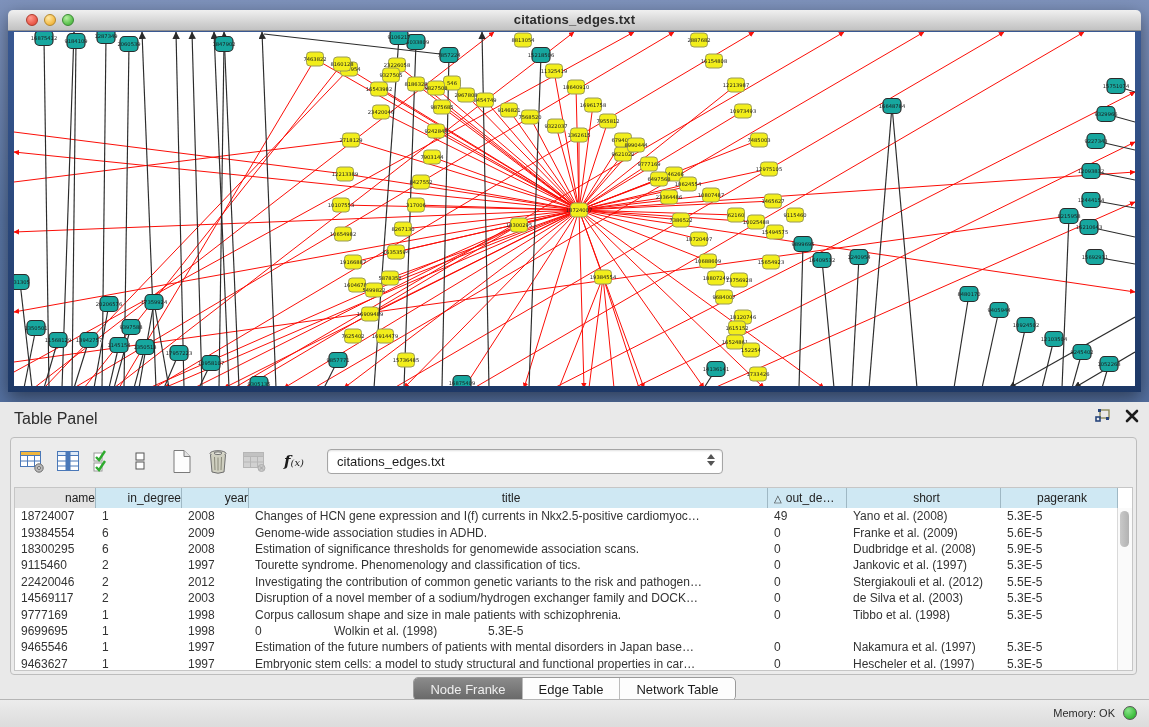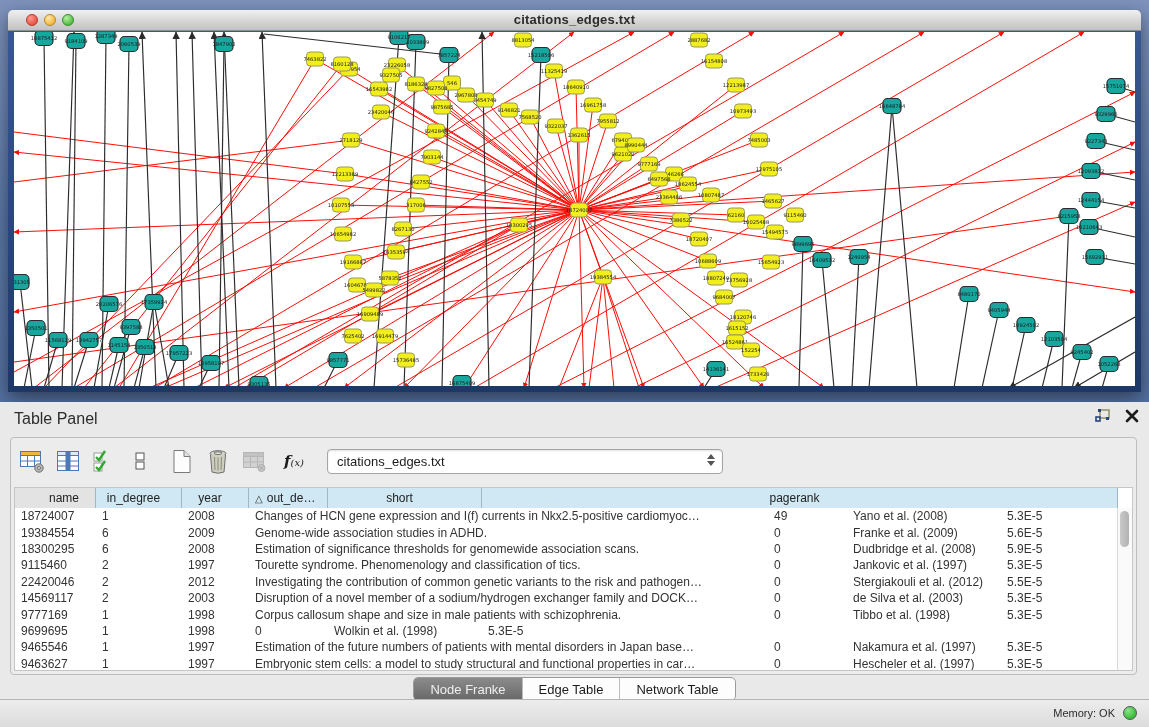--- a/index.html
+++ b/index.html
@@ -35,27 +35,27 @@
     border:1px solid #a5a5a5;border-radius:4px;box-shadow:inset 0 1px 2px rgba(0,0,0,.12);}
   .combo-text{position:absolute;left:9px;top:4px;font-size:13px;color:#1c1c1c;}
   .combo-arrows{position:absolute;right:7px;top:4px;display:flex;flex-direction:column;gap:2px;}
   .arr-up{width:0;height:0;border-left:4px solid transparent;border-right:4px solid transparent;border-bottom:5px solid #555;}
   .arr-dn{width:0;height:0;border-left:4px solid transparent;border-right:4px solid transparent;border-top:5px solid #555;}
   
   .grid{position:absolute;left:3px;right:3px;top:49px;bottom:3px;background:#fff;border:1px solid #c6c6c6;}
   .thead{position:absolute;left:0;top:0;right:14px;height:20px;display:flex;background:#cfe8f3;
     border-bottom:1px solid #9fb8c4;}
   .th{box-sizing:border-box;border-right:1px solid #9fb8c4;font-size:12px;color:#222;
-    padding:3px 16px 0 6px;white-space:nowrap;overflow:hidden;}
+    padding:3px 0 0 6px;white-space:nowrap;overflow:hidden;}
   .th.c0{background:#e3e3e3;text-align:right;}
   .tbody{position:absolute;left:0;top:20px;right:14px;bottom:0;overflow:hidden;background:#fff;}
   .tr{display:flex;height:16.4px;align-items:center;}
   .td{box-sizing:border-box;font-size:12px;color:#333;padding:0 6px;white-space:nowrap;overflow:hidden;}
   .c0{width:81px;} .c1{width:86px;} .c2{width:67px;} .c3{width:519px;} .c4{width:79px;} .c5{width:154px;} .c6{flex:1;}
-  .th.c3,.th.c5,.th.c6{text-align:center;} .th.c1,.th.c2{text-align:center;}
+  .th.c3,.th.c5,.th.c6{text-align:center;} .th.c1,.th.c2{text-align:right;}
   .sortglyph{font-size:10px;margin-right:4px;color:#333;}
   .vscroll{position:absolute;right:0;top:20px;bottom:0;width:14px;background:#fafafa;border-left:1px solid #d9d9d9;}
   .vthumb{position:absolute;left:2px;top:3px;width:9px;height:36px;border-radius:5px;
     background:linear-gradient(90deg,#c9c9c9,#b2b2b2);}
   
   .tabbar{position:absolute;left:0;top:275px;right:0;height:24px;display:flex;justify-content:center;}
   .segmented{display:flex;height:22px;border:1px solid #9a9a9a;border-radius:5px;overflow:hidden;
     background:#fdfdfd;box-shadow:0 1px 1px rgba(255,255,255,.8);}
   .seg{padding:0 16px;font-size:13px;color:#1c1c1c;display:flex;align-items:center;border-right:1px solid #bcbcbc;}
   .seg:last-child{border-right:none;}
@@ -799,20 +799,21 @@
               <span class="arr-dn"></span>
           </span>
         </div>
       </div>
 
       <div class="grid">
         <div class="thead">
           <div class="th c0">name</div>
           <div class="th c1">in_degree</div>
           <div class="th c2">year</div>
+          <div class="th c3">title</div>
           <div class="th c4"><span class="sortglyph">△</span><span>out_de…</span></div>
           <div class="th c5">short</div>
           <div class="th c6">pagerank</div>
         </div>
         <div class="tbody" id="tbody">
             <div class="tr">
               <div class="td c0">18724007</div>
               <div class="td c1">1</div>
               <div class="td c2">2008</div>
               <div class="td c3">Changes of HCN gene expression and I(f) currents in Nkx2.5-positive cardiomyoc…</div>

